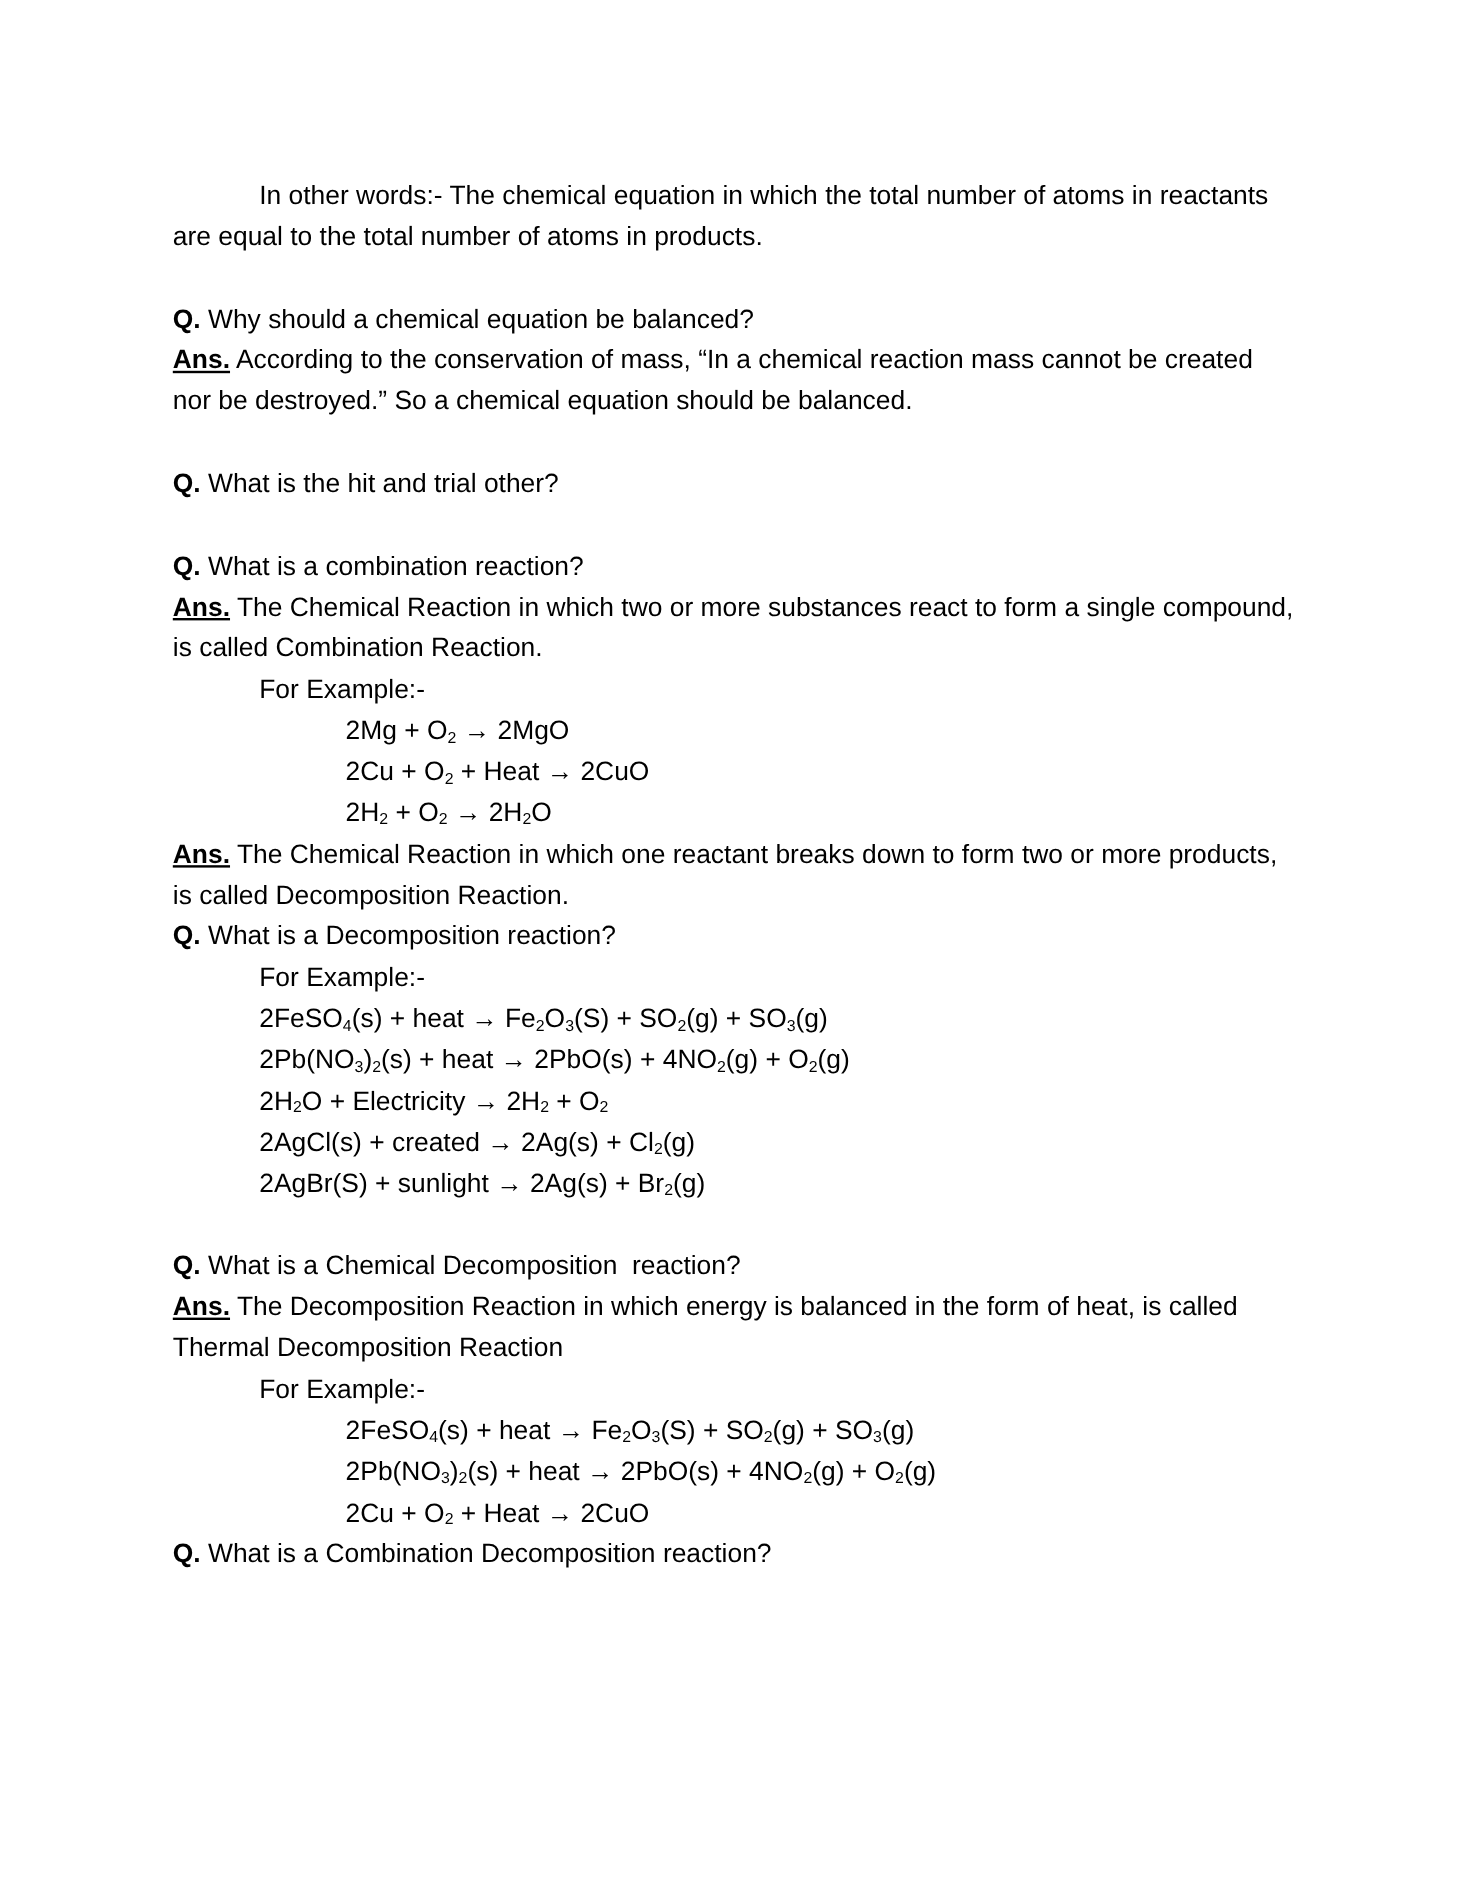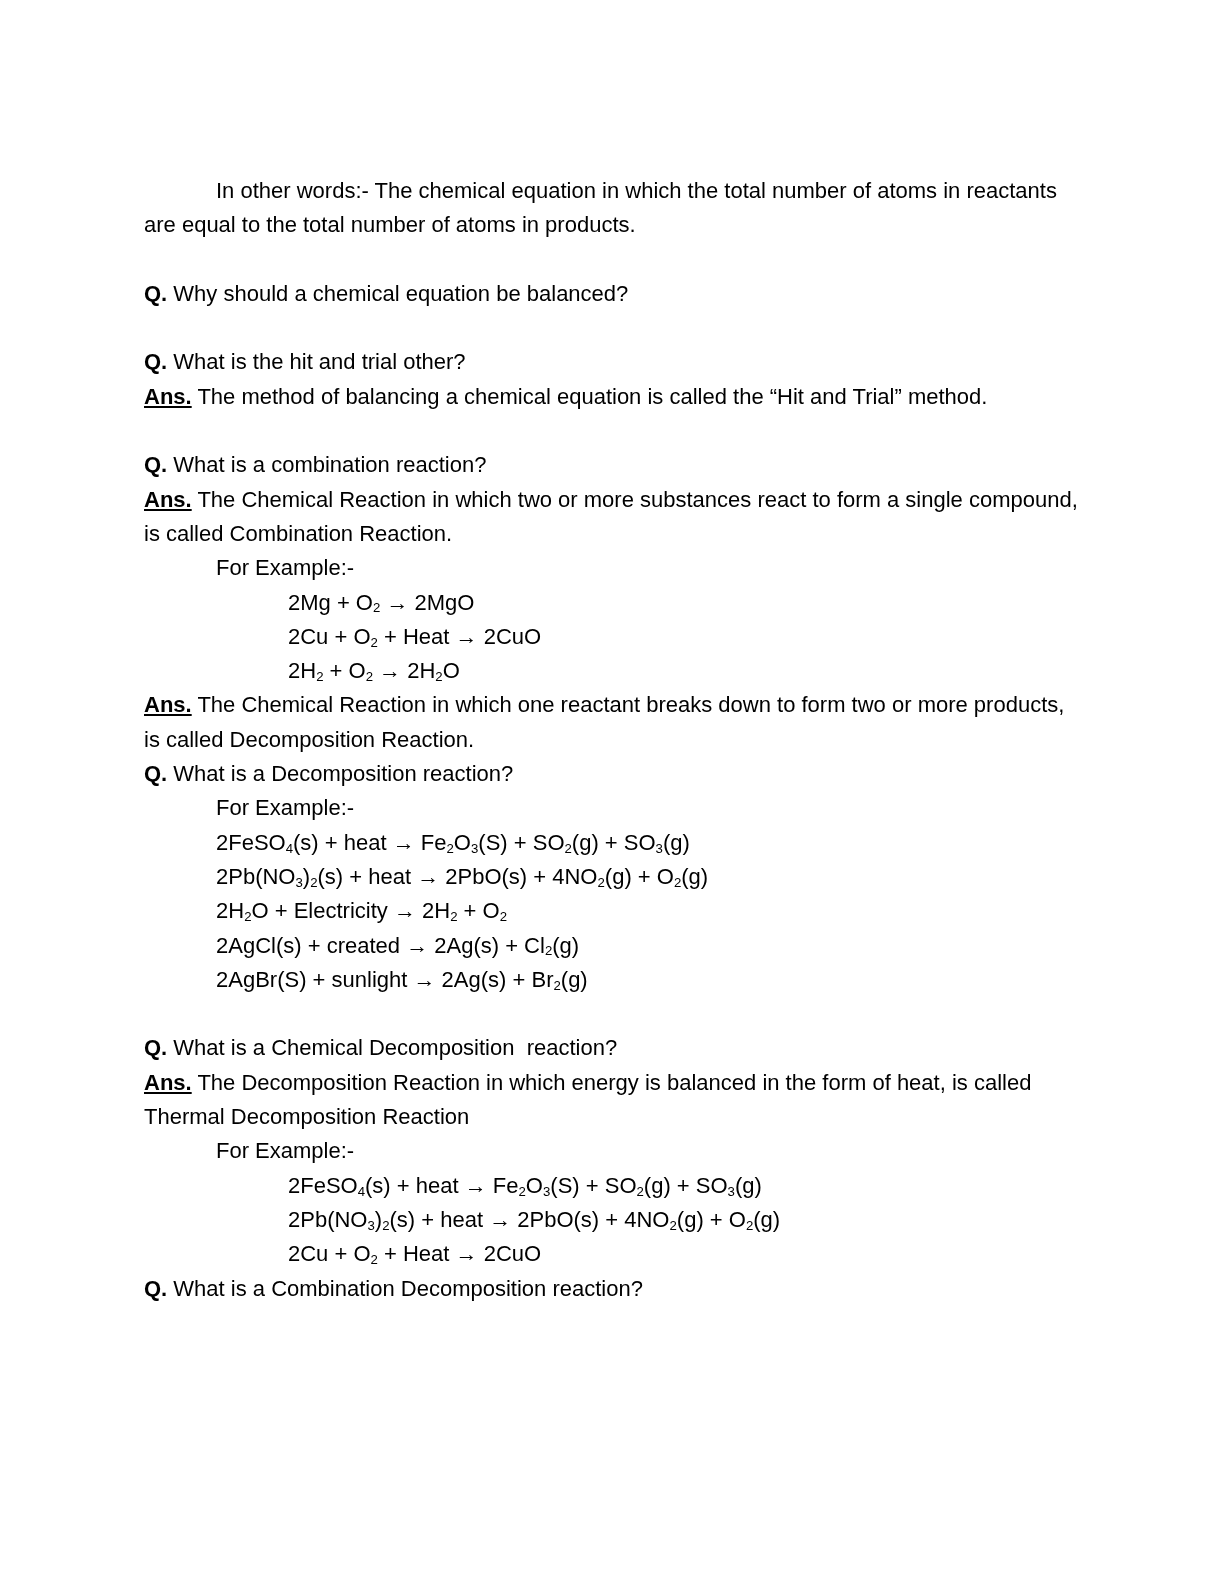--- a/index.html
+++ b/index.html
@@ -13,21 +13,20 @@
     font-family: "Liberation Sans", "DejaVu Sans", sans-serif;
     font-size: 22px;
     line-height: 34.3px;
     color: #000000;
     overflow: hidden;
   }
   .doc {
     box-sizing: border-box;
     width: 1224px;
     padding: 146px 144px 0 144px;
-    margin-top: 28px;
   }
   .para {
     white-space: pre-wrap;
     margin: 0;
   }
   .para.fl   { text-indent: 72px; }   
   .para.ind1 { padding-left: 72px; }  
   .para.ind2 { padding-left: 144px; } 
   .para.blank { min-height: 34.3px; }
   .b  { font-weight: bold; }
@@ -41,23 +40,23 @@
   }
 </style>
 </head>
 <body>
 
 <div class="doc">
   <div>
       <div class="para fl"><span>In other words:- The chemical equation in which the total number of atoms in reactants are equal to the total number of atoms in products.</span></div>
       <div class="para blank">&nbsp;</div>
       <div class="para"><span class="b">Q.</span><span> Why should a chemical equation be balanced?</span></div>
+      <div class="para"><span class="bu">Ans.</span><span> According to the conservation of mass, “In a chemical reaction mass cannot be created nor be destroyed.” So a chemical equation should be balanced.</span></div>
       <div class="para blank">&nbsp;</div>
       <div class="para"><span class="b">Q.</span><span> What is the hit and trial other?</span></div>
-      <div class="para"><span class="bu">Ans.</span><span> The method of balancing a chemical equation is called the “Hit and Trial” method.</span></div>
       <div class="para blank">&nbsp;</div>
       <div class="para"><span class="b">Q.</span><span> What is a combination reaction?</span></div>
       <div class="para"><span class="bu">Ans.</span><span> The Chemical Reaction in which two or more substances react to form a single compound, is called Combination Reaction.</span></div>
       <div class="para ind1"><span>For Example:-</span></div>
       <div class="para ind2"><span>2Mg + O</span><sub class="s">2</sub><span> → 2MgO</span></div>
       <div class="para ind2"><span>2Cu + O</span><sub class="s">2</sub><span> + Heat → 2CuO</span></div>
       <div class="para ind2"><span>2H</span><sub class="s">2</sub><span> + O</span><sub class="s">2</sub><span> → 2H</span><sub class="s">2</sub><span>O</span></div>
       <div class="para"><span class="bu">Ans.</span><span> The Chemical Reaction in which one reactant breaks down to form two or more products, is called Decomposition Reaction.</span></div>
       <div class="para"><span class="b">Q.</span><span> What is a Decomposition reaction?</span></div>
       <div class="para ind1"><span>For Example:-</span></div>

